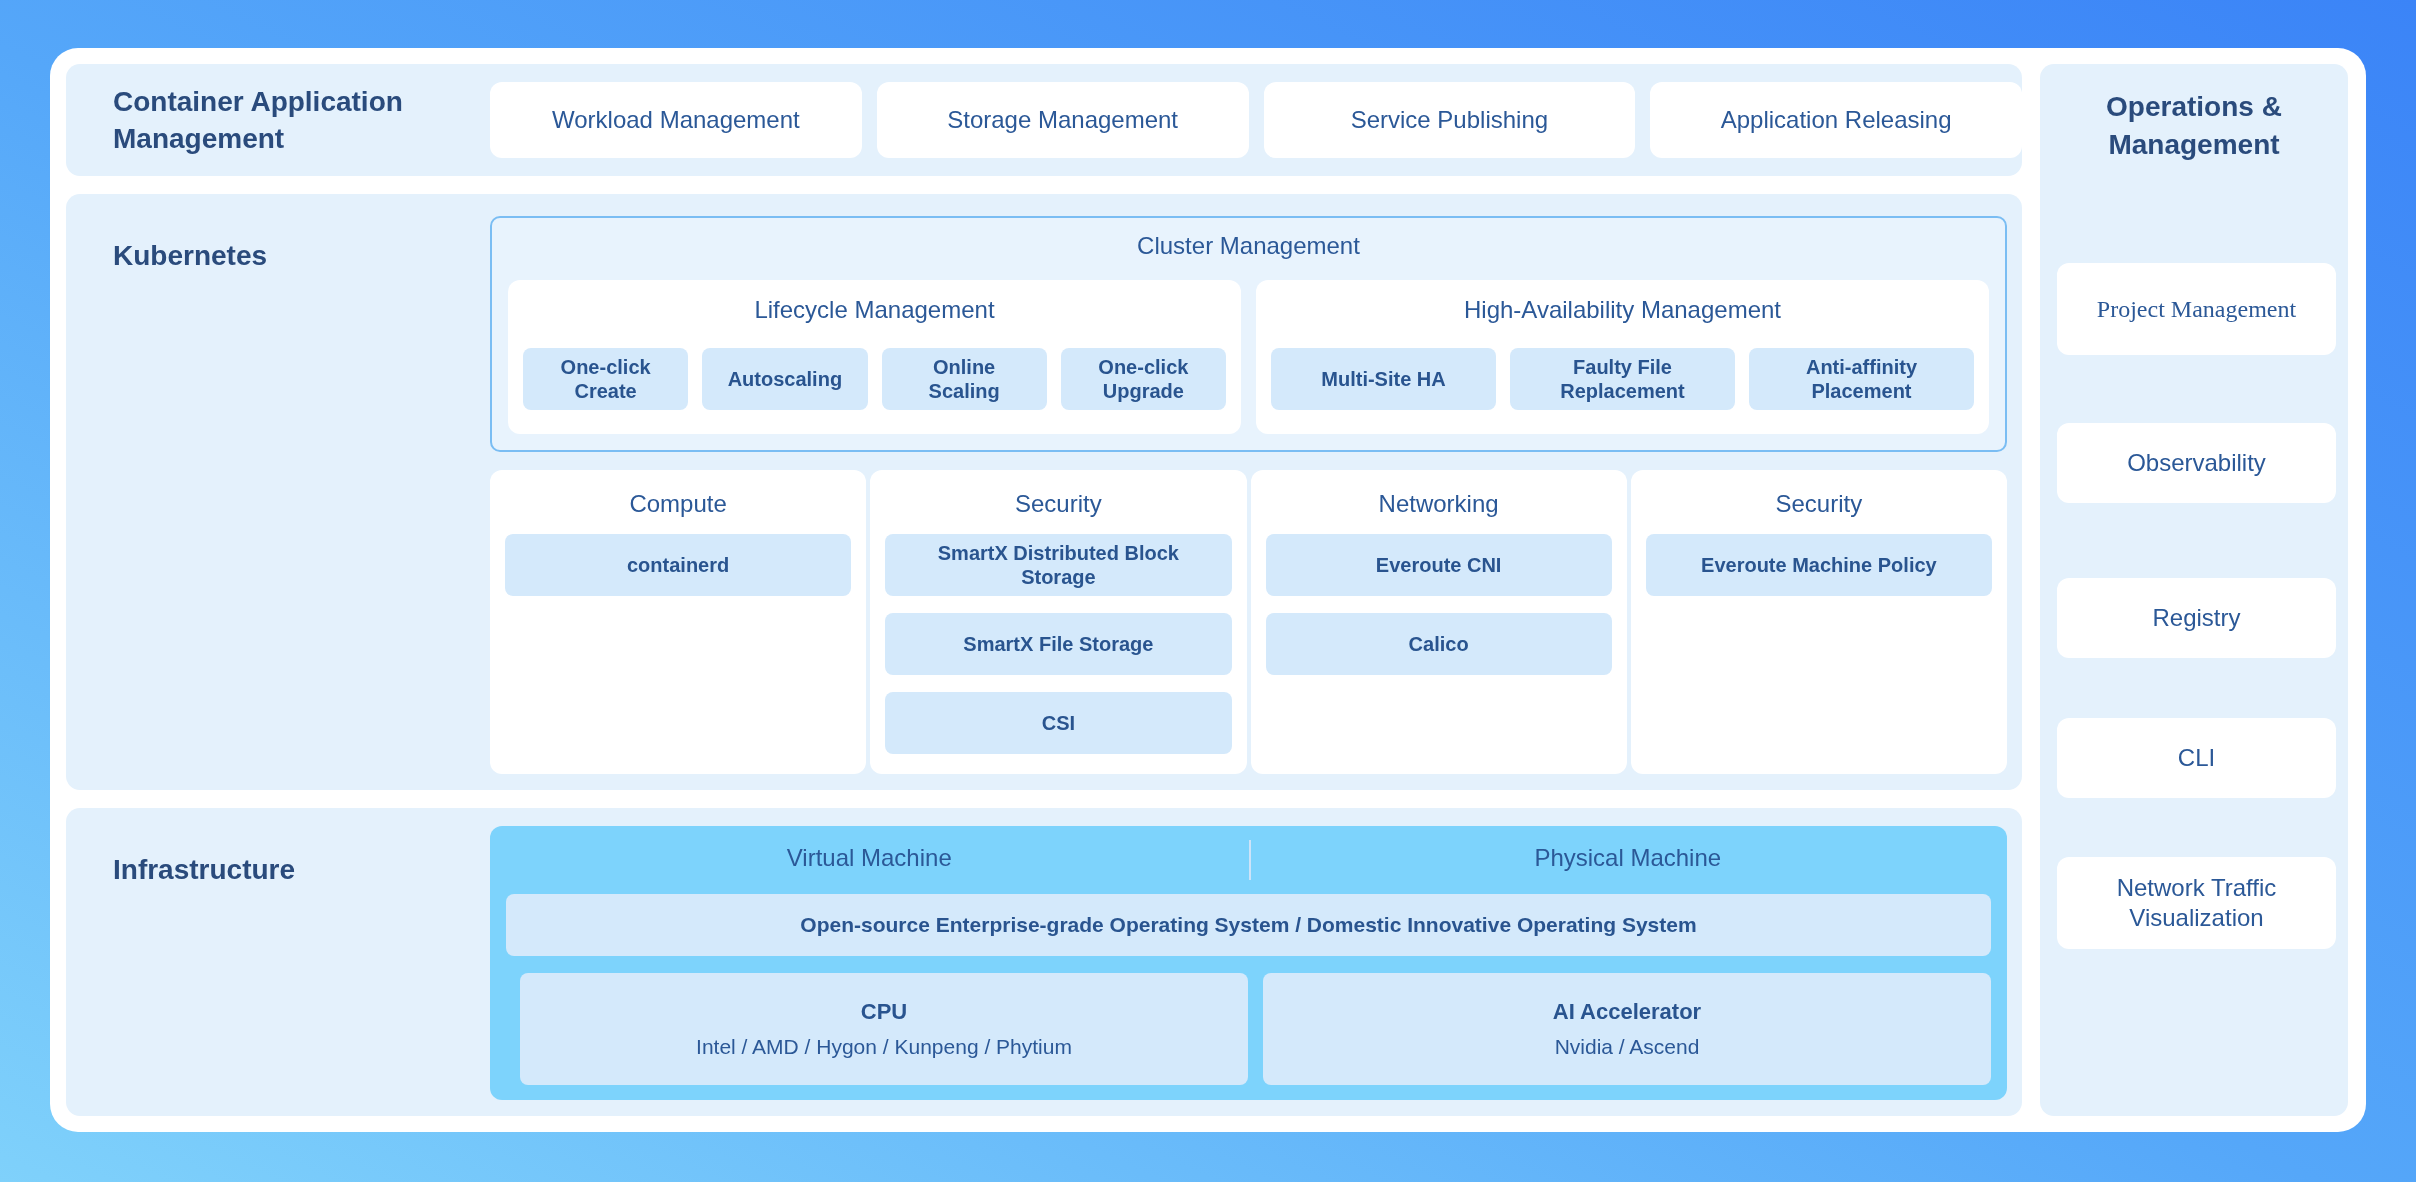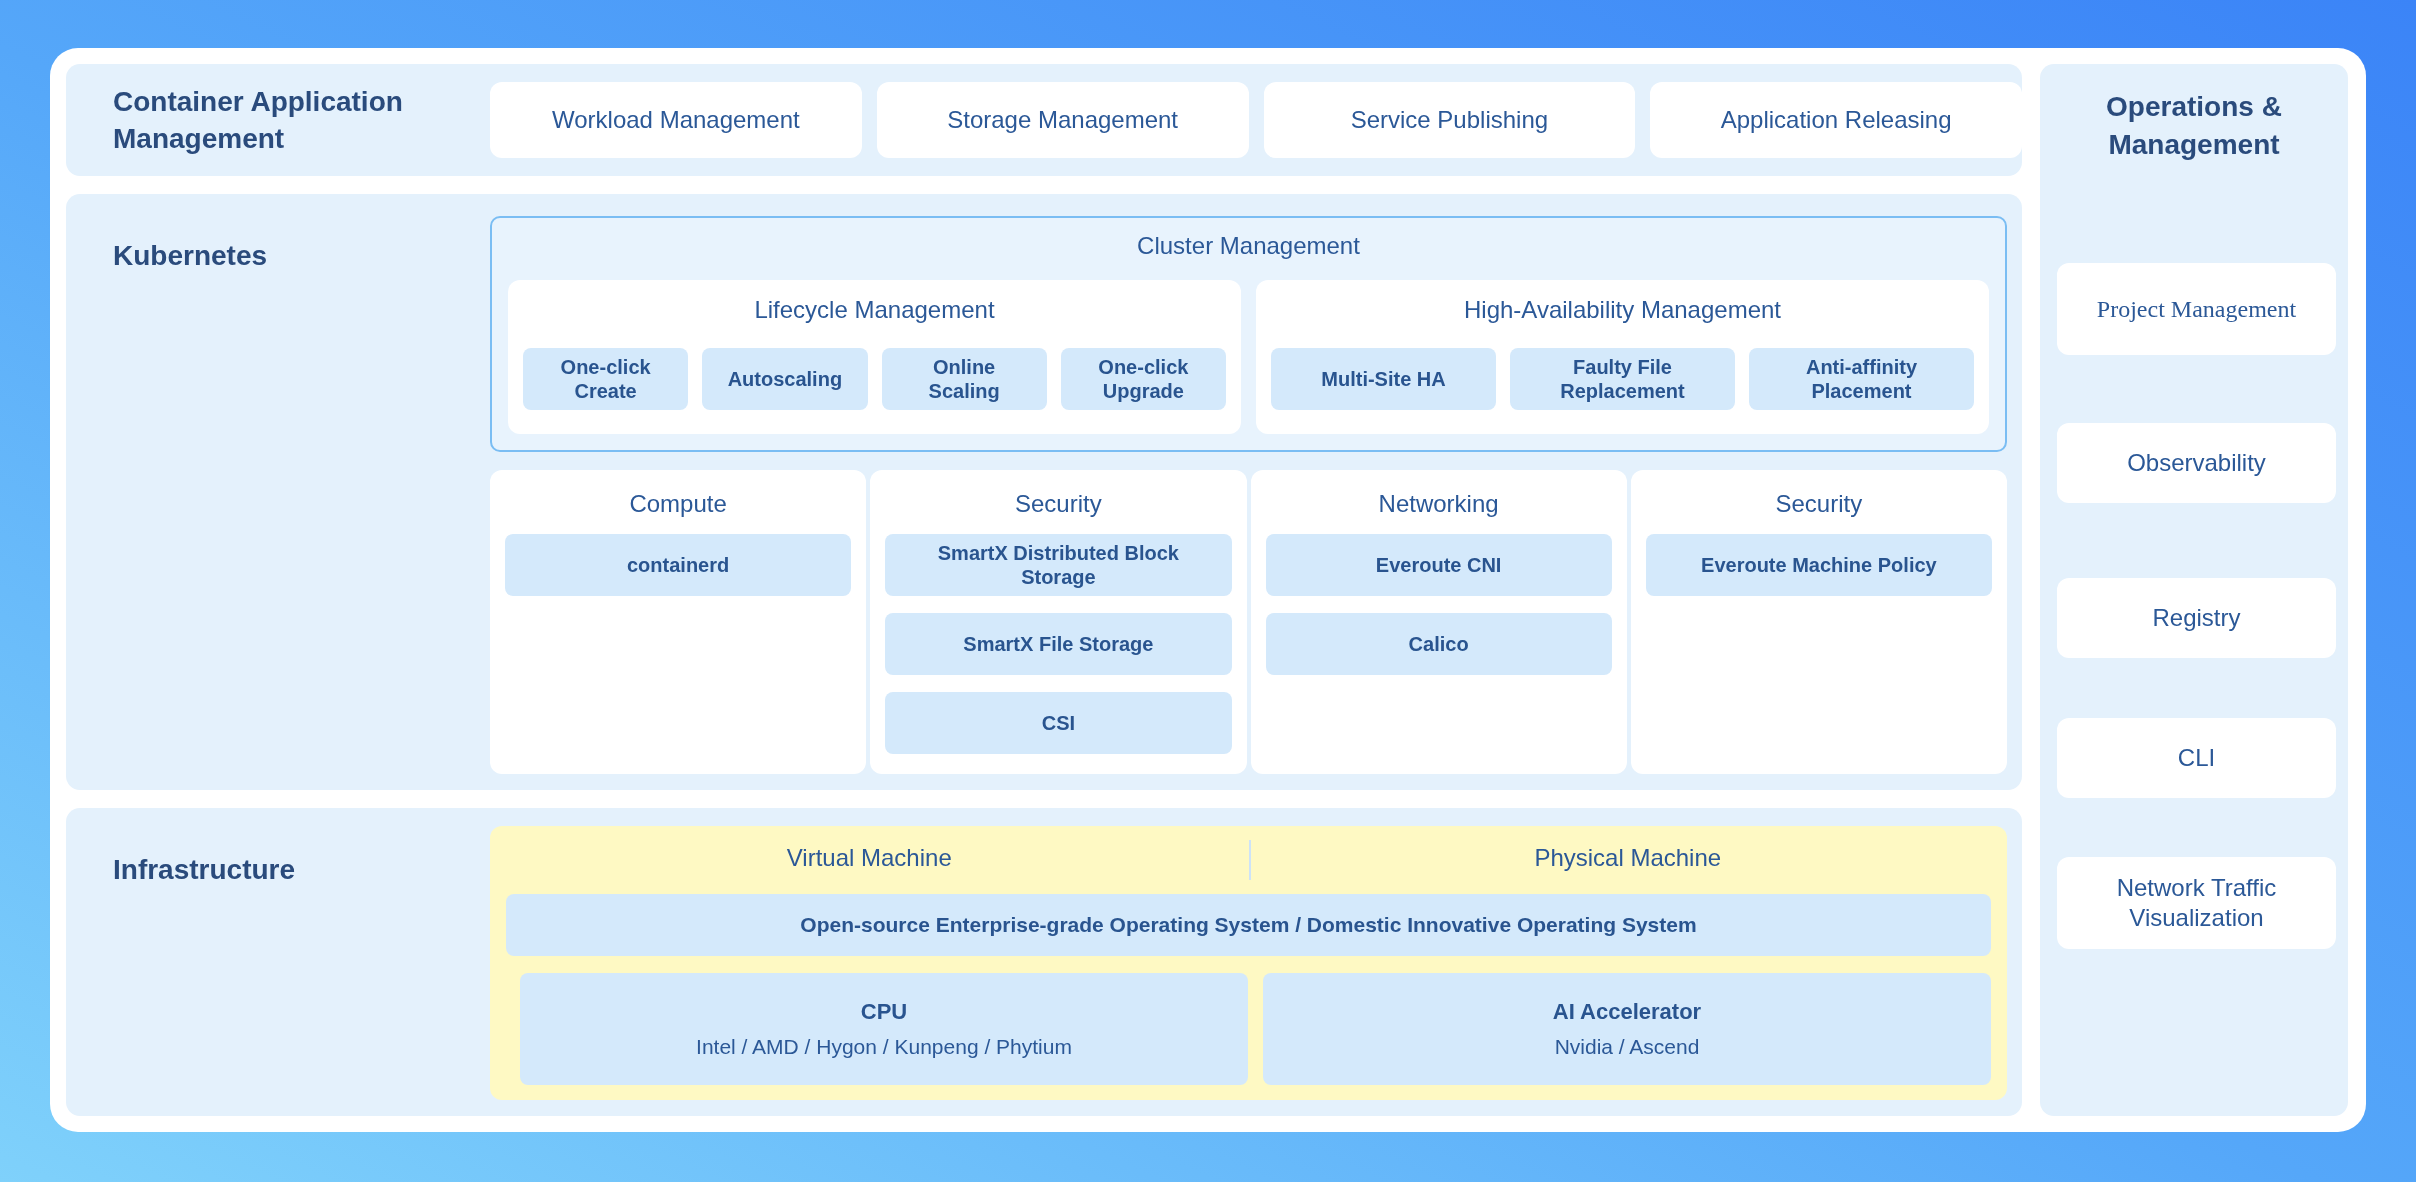--- a/index.html
+++ b/index.html
@@ -75,21 +75,21 @@
     margin-top:20px;text-align:center;font-size:24px;color:#2b5897;
   }
   .column-chips{
     margin:16px 15px 0 15px;display:flex;flex-direction:column;gap:17px;
   }
   .column-chips .chip{height:62px;flex:none;}
   
   .infra-panel{left:16px;top:760px;width:1956px;height:308px;}
   .infra-card{
     position:absolute;left:424px;top:18px;width:1517px;height:274px;
-    background:#fef9c3;border-radius:12px;
+    background:#7dd3fc;border-radius:12px;
   }
   .machine-headers{position:relative;height:54px;display:flex;}
   .machine-header{
     flex:1;display:flex;align-items:center;justify-content:center;
     font-size:24px;color:#2b5897;padding-top:10px;box-sizing:border-box;
   }
   .machine-divider{
     position:absolute;left:50%;top:14px;width:2px;height:40px;background:#cde3f8;
   }
   .os-bar{

